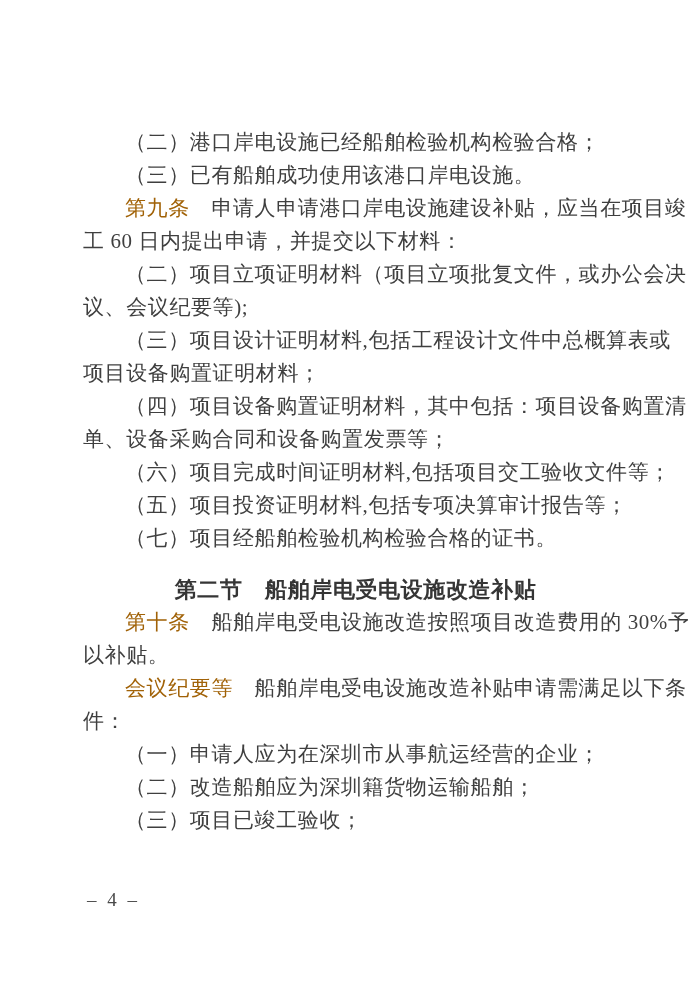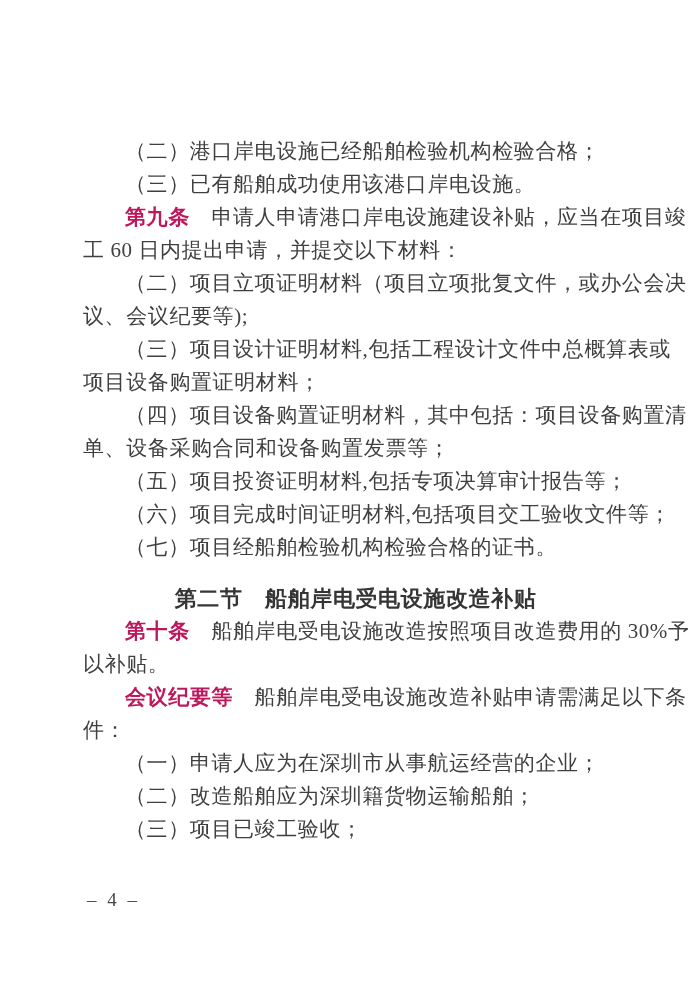--- a/index.html
+++ b/index.html
@@ -10,37 +10,37 @@
   .page {
     position: relative;
     width: 700px;
     height: 990px;
     background: #ffffff;
     overflow: hidden;
     font-family: "Liberation Serif", "DejaVu Serif", serif;
   }
   .text-block {
     position: absolute;
-    top: 135px;
+    top: 126px;
     left: 83px;
     width: 545px;
   }
   .line {
     font-size: 21px;
     line-height: 33px;
     letter-spacing: 0.6px;
     color: #3f3f3f;
     white-space: nowrap;
   }
   .line.indent {
     padding-left: 42px;
   }
   .line .prefix {
-    font-weight: 700;
-    color: #be185d;
+    font-weight: 400;
+    color: #a16207;
   }
   .line.heading {
     margin-top: 18px;
     text-align: center;
     font-weight: 700;
     font-size: 22px;
     color: #353535;
     padding-left: 0;
   }
   .footer-line {
@@ -62,22 +62,22 @@
     <div class="line indent"><span>（二）港口岸电设施已经船舶检验机构检验合格；</span></div>
     <div class="line indent"><span>（三）已有船舶成功使用该港口岸电设施。</span></div>
     <div class="line indent"><span class="prefix">第九条</span><span>　申请人申请港口岸电设施建设补贴，应当在项目竣</span></div>
     <div class="line"><span>工 60 日内提出申请，并提交以下材料：</span></div>
     <div class="line indent"><span>（二）项目立项证明材料（项目立项批复文件，或办公会决</span></div>
     <div class="line"><span>议、会议纪要等);</span></div>
     <div class="line indent"><span>（三）项目设计证明材料,包括工程设计文件中总概算表或</span></div>
     <div class="line"><span>项目设备购置证明材料；</span></div>
     <div class="line indent"><span>（四）项目设备购置证明材料，其中包括：项目设备购置清</span></div>
     <div class="line"><span>单、设备采购合同和设备购置发票等；</span></div>
+    <div class="line indent"><span>（六）项目完成时间证明材料,包括项目交工验收文件等；</span></div>
     <div class="line indent"><span>（五）项目投资证明材料,包括专项决算审计报告等；</span></div>
-    <div class="line indent"><span>（六）项目完成时间证明材料,包括项目交工验收文件等；</span></div>
     <div class="line indent"><span>（七）项目经船舶检验机构检验合格的证书。</span></div>
     <div class="line heading"><span>第二节　船舶岸电受电设施改造补贴</span></div>
     <div class="line indent"><span class="prefix">第十条</span><span>　船舶岸电受电设施改造按照项目改造费用的 30%予</span></div>
     <div class="line"><span>以补贴。</span></div>
     <div class="line indent"><span class="prefix">会议纪要等</span><span>　船舶岸电受电设施改造补贴申请需满足以下条</span></div>
     <div class="line"><span>件：</span></div>
     <div class="line indent"><span>（一）申请人应为在深圳市从事航运经营的企业；</span></div>
     <div class="line indent"><span>（二）改造船舶应为深圳籍货物运输船舶；</span></div>
     <div class="line indent"><span>（三）项目已竣工验收；</span></div>
 

